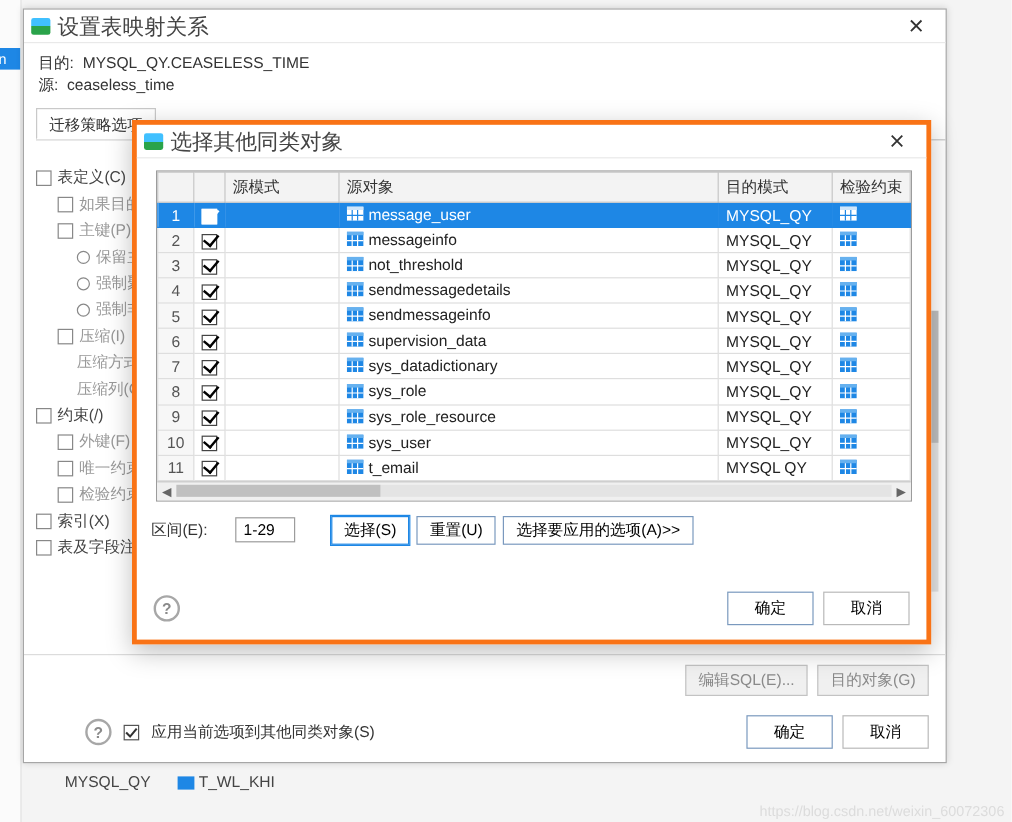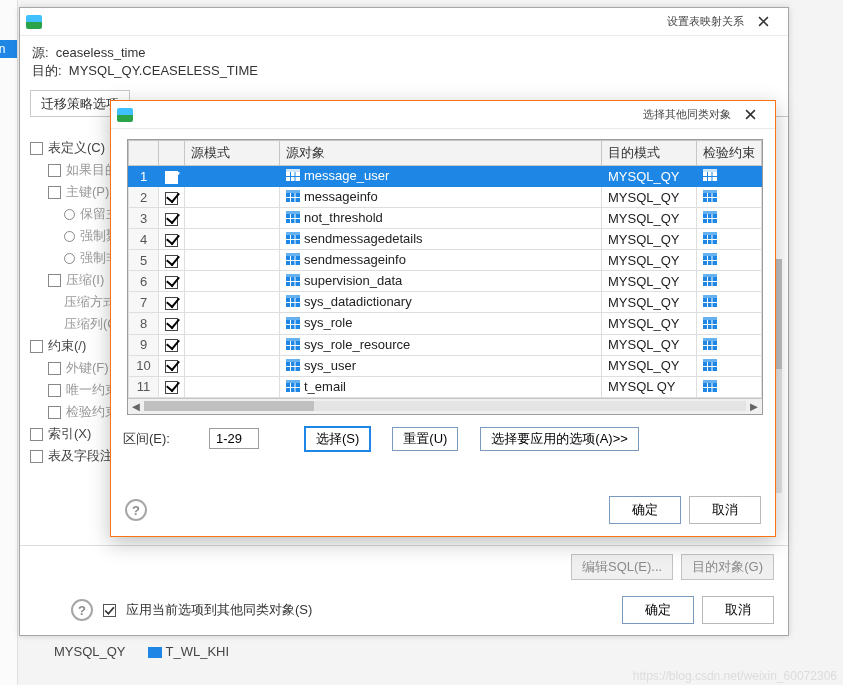--- a/index.html
+++ b/index.html
@@ -4,21 +4,21 @@
 <style>
   * { box-sizing: border-box; font-family: "Microsoft YaHei", "Segoe UI", Tahoma, sans-serif; font-size: 13px; }
   body { margin:0; background:#f4f4f4; color:#333; width:843px; height:685px; overflow:hidden; }
   .sidebar-fragments { position:absolute; left:0; top:0; width:18px; height:685px; background:#fbfbfb; border-right:1px solid #e0e0e0; overflow:hidden; }
   .sidebar-fragments div { font-size:12px; color:#444; margin-left:-24px; padding:2px 0; white-space:nowrap; }
 
   
   .dlg-outer { position:absolute; left:19px; top:7px; width:770px; height:629px; background:#fff; border:1px solid #a6a6a6; box-shadow:0 0 6px rgba(0,0,0,.15);}
   .titlebar { height:28px; display:flex; align-items:center; padding:0 6px; border-bottom:1px solid #e9e9e9;}
   .titlebar .ticon { width:16px; height:14px; margin-right:6px; background:linear-gradient(180deg,#40c0ff 0 50%,#2aa34a 50% 100%); border-radius:2px; }
-  .titlebar .ttxt { flex:1; color:#444; font-size:11px;text-align:right;}
+  .titlebar .ttxt { flex:1; color:#444; font-size:18px;}
   .titlebar .closebtn { width:38px; height:22px; display:flex; align-items:center; justify-content:center; cursor:pointer;}
   .titlebar .closebtn svg { width:11px; height:11px; }
   .meta { padding:8px 12px 4px 12px; color:#333; font-size:13px;}
   .tabstrip { margin:6px 0 0 10px; height:27px; border-bottom:1px solid #c9c9c9; display:flex;}
   .tab { border:1px solid #c9c9c9; border-bottom:none; background:#fff; padding:4px 10px; margin-right:-1px;}
   .tab.active { border-bottom:1px solid #fff; }
 
   .outer-body { position:relative; height:calc(100% - 28px - 50px - 33px - 42px); }
   
   .ltree { position:absolute; left:10px; top:20px; width:95px; font-size:13px; color:#444;text-align:right;}
@@ -39,40 +39,40 @@
   .outer-footer .ghostbtn { border:1px solid #c3c3c3; background:#f0f0f0; color:#8a8a8a; padding:3px 10px;}
   .outer-footer .row2 { display:flex; align-items:center; padding:8px 14px; gap:10px;}
   .outer-footer .help { width:22px; height:22px; border:2px solid #a7a7a7; border-radius:50%; display:flex; align-items:center; justify-content:center; color:#8a8a8a; font-weight:bold;}
   .outer-footer .applychk { width:13px; height:13px; border:1px solid #555; display:inline-flex; align-items:center; justify-content:center;}
   .outer-footer .applychk svg { width:11px; height:11px;}
   .outer-footer .okcancel { margin-left:auto; display:flex; gap:8px;}
   .btn { border:1px solid #7a99be; background:#fff; padding:4px 22px; cursor:pointer;}
   .btn.cancel { border-color:#b9b9b9;}
 
   
-  .dlg-inner { position:absolute; left:110px; top:100px; width:666px; height:437px; background:#fff; border:1px solid #f97316; box-shadow:0 6px 20px rgba(0,0,0,.25);}
+  .dlg-inner { position:absolute; left:110px; top:100px; width:666px; height:437px; background:#fff; border:4px solid #f97316; box-shadow:0 6px 20px rgba(0,0,0,.25);}
   .grid-wrap { margin:10px 12px 0 16px; border:1px solid #9c9c9c;}
   table.grid { border-collapse:collapse; width:100%; font-size:13px;}
   table.grid th { background:#f3f3f3; border:1px solid #c6c6c6; padding:3px 6px; text-align:left; font-weight:normal; color:#333;}
   table.grid td { border:1px solid #dedede; padding:2px 6px; height:20px; color:#222;}
   table.grid td.numcell { text-align:center; color:#555; background:#f7f7f7; width:30px;}
   table.grid td.chkcell { text-align:center; width:24px;}
   table.grid tr.sel td { background:#1e87e5; color:#fff; border-color:#1e87e5;}
   .chkbox { display:inline-block; width:13px; height:13px; border:1px solid #444; background:#fff; vertical-align:middle; position:relative;}
   .chkbox.checked::after { content:""; position:absolute; left:1px; top:-1px; width:10px; height:6px; border-left:2px solid #000; border-bottom:2px solid #000; transform:rotate(-50deg);}
   tr.sel .chkbox { border-color:#fff;}
   tr.sel .chkbox.checked::after { border-color:#fff;}
   .tbl-icon { display:inline-block; vertical-align:middle; margin-right:4px;}
   .tbl-icon svg { width:14px; height:12px;}
   .hscroll { height:16px; background:#f0f0f0; display:flex; align-items:center; border-top:1px solid #c6c6c6;}
   .hscroll .arrow { width:16px; height:16px; display:flex; align-items:center; justify-content:center; color:#666;}
   .hscroll .track { flex:1; height:10px; background:#e4e4e4; position:relative;}
   .hscroll .thumb { position:absolute; left:0; top:0; height:10px; width:170px; background:#c0c0c0;}
 
-  .range-row { display:flex; align-items:center; gap:22px; margin:12px 12px 0 12px;}
+  .range-row { display:flex; align-items:center; gap:6px; margin:12px 12px 0 12px;}
   .range-row input[type=text] { border:1px solid #9c9c9c; padding:2px 6px; width:50px;margin-left:17px;}
   .smbtn { border:1px solid #7a99be; background:#fff; padding:2px 10px; cursor:pointer;}
   .smbtn.focus { border-color:#1e87e5; box-shadow:0 0 0 1px #1e87e5;margin-left:24px;}
 
   .inner-footer { position:absolute; bottom:0; left:0; right:0; padding:12px 14px; display:flex; align-items:center;}
   .inner-footer .help { width:22px; height:22px; border:2px solid #a7a7a7; border-radius:50%; display:flex; align-items:center; justify-content:center; color:#8a8a8a; font-weight:bold;}
   .inner-footer .okcancel { margin-left:auto; display:flex; gap:8px;}
 
   
   .behind { position:absolute; left:54px; top:644px; font-size:12px; color:#444; display:flex; gap:22px; align-items:center;}
@@ -105,22 +105,22 @@
     <span class="ticon"></span>
     <span class="ttxt">设置表映射关系</span>
     <span class="closebtn">
       <svg viewBox="0 0 10 10">
           <path d="M1 1 L9 9 M9 1 L1 9" stroke="#333" stroke-width="1.4"></path>
         </svg>
     </span>
   </div>
 
   <div class="meta">
+    <div><span>目的:</span>&nbsp;&nbsp;<span>MYSQL_QY.CEASELESS_TIME</span></div>
     <div><span>源:</span>&nbsp;&nbsp;<span>ceaseless_time</span></div>
-    <div><span>目的:</span>&nbsp;&nbsp;<span>MYSQL_QY.CEASELESS_TIME</span></div>
   </div>
 
   <div class="tabstrip">
     <div class="tab active">迁移策略选项</div>
   </div>
 
   <div class="outer-body">
 
     <div class="ltree">
       <div class="item">

